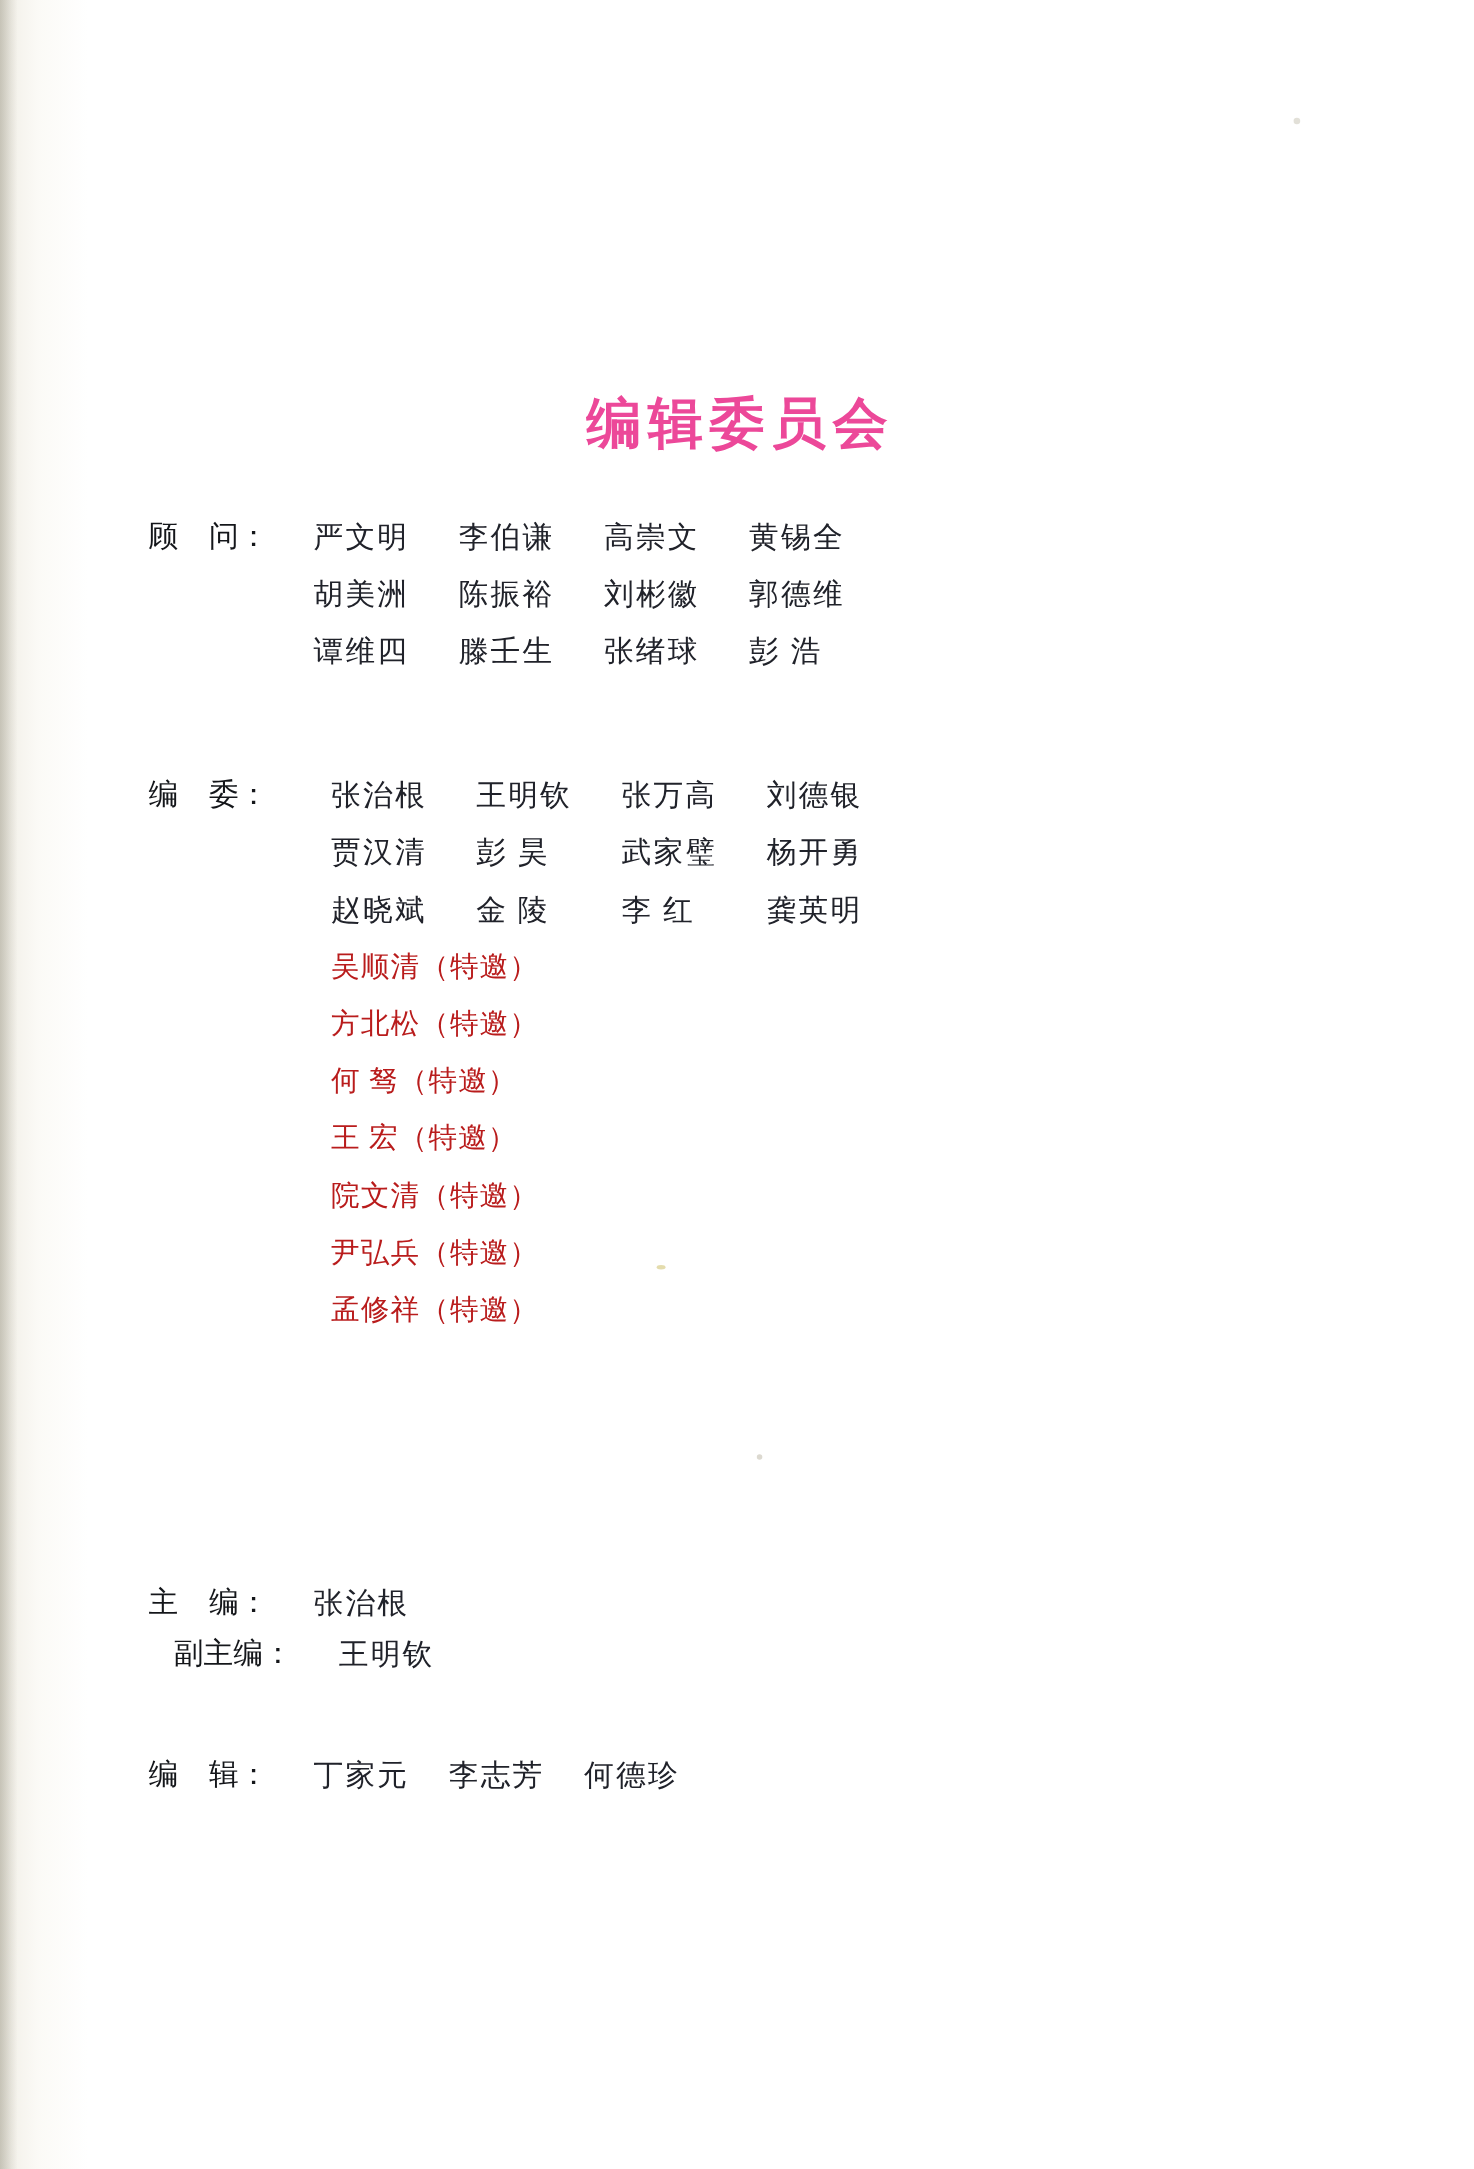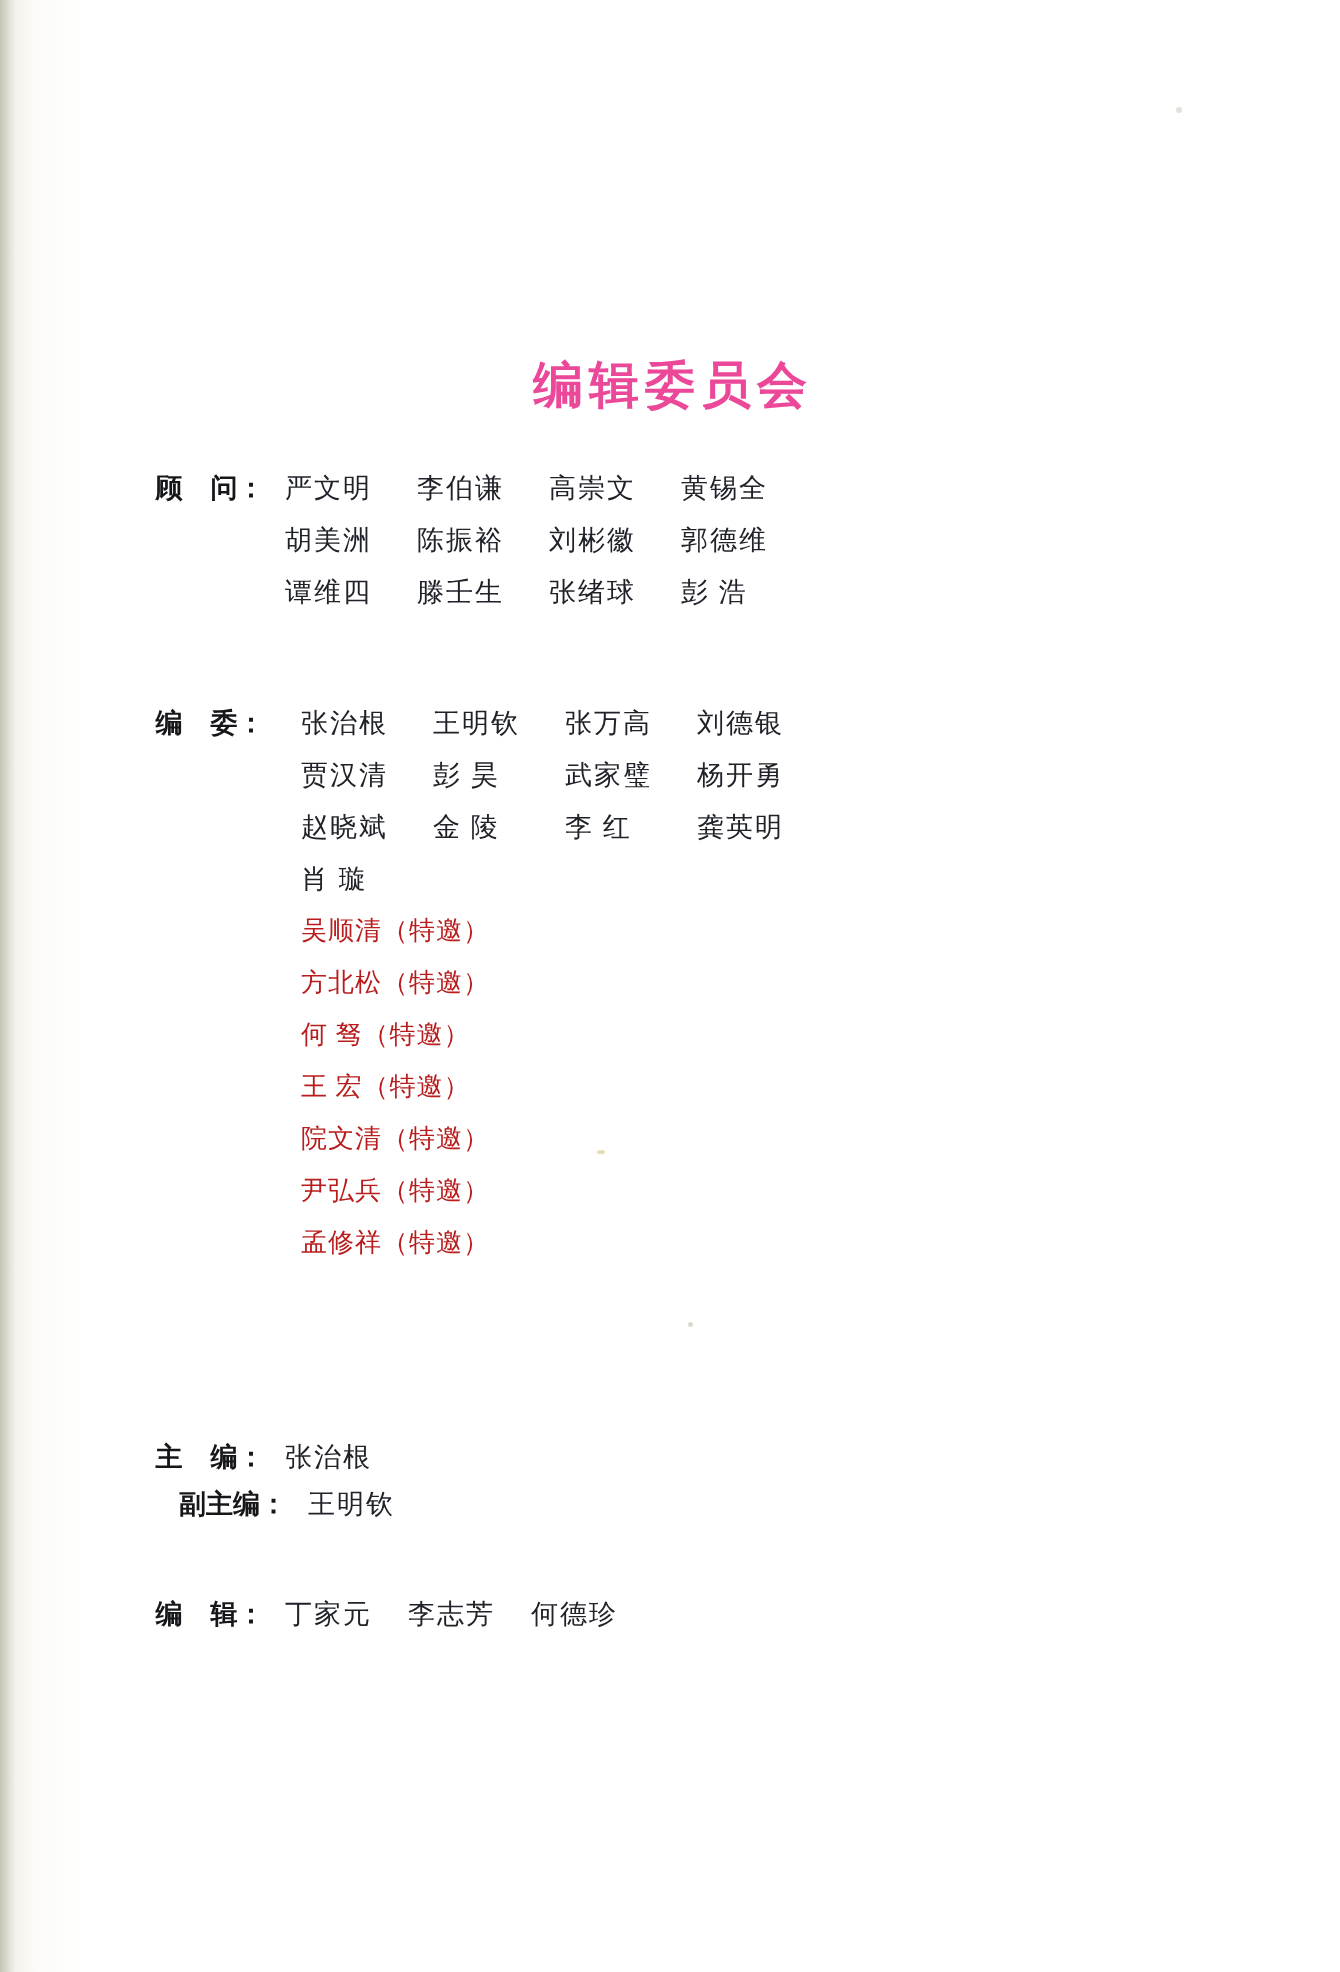--- a/index.html
+++ b/index.html
@@ -53,26 +53,25 @@
   .block {
     position: absolute;
     display: flex;
     align-items: flex-start;
   }
 
   .label {
     width: 150px;
     flex: 0 0 150px;
     font-family: "DejaVu Serif", serif;
-    font-weight: bold;
+    font-weight: normal;
     font-size: 27px;
     color: #14161a;
     line-height: 52px;
     white-space: nowrap;
-    text-align: center;
   }
   .label .sp { display: inline-block; width: 28px; }
 
   .rows { display: block; font-family: Liberation Serif, serif; }
 
   .row {
     display: flex;
     line-height: 52px;
     white-space: nowrap;
   }
@@ -141,23 +140,20 @@
         <span class="name">武家璧</span>
         <span class="name">杨开勇</span>
       </div>
       <div class="row">
         <span class="name">赵晓斌</span>
         <span class="name">金 陵</span>
         <span class="name">李 红</span>
         <span class="name">龚英明</span>
       </div>
       <div class="row">
-        <span class="name">肖 璇</span>
-      </div>
-      <div class="row">
         <span class="note">吴顺清（特邀）</span>
       </div>
       <div class="row">
         <span class="note">方北松（特邀）</span>
       </div>
       <div class="row">
         <span class="note">何 驽（特邀）</span>
       </div>
       <div class="row">
         <span class="note">王 宏（特邀）</span>

